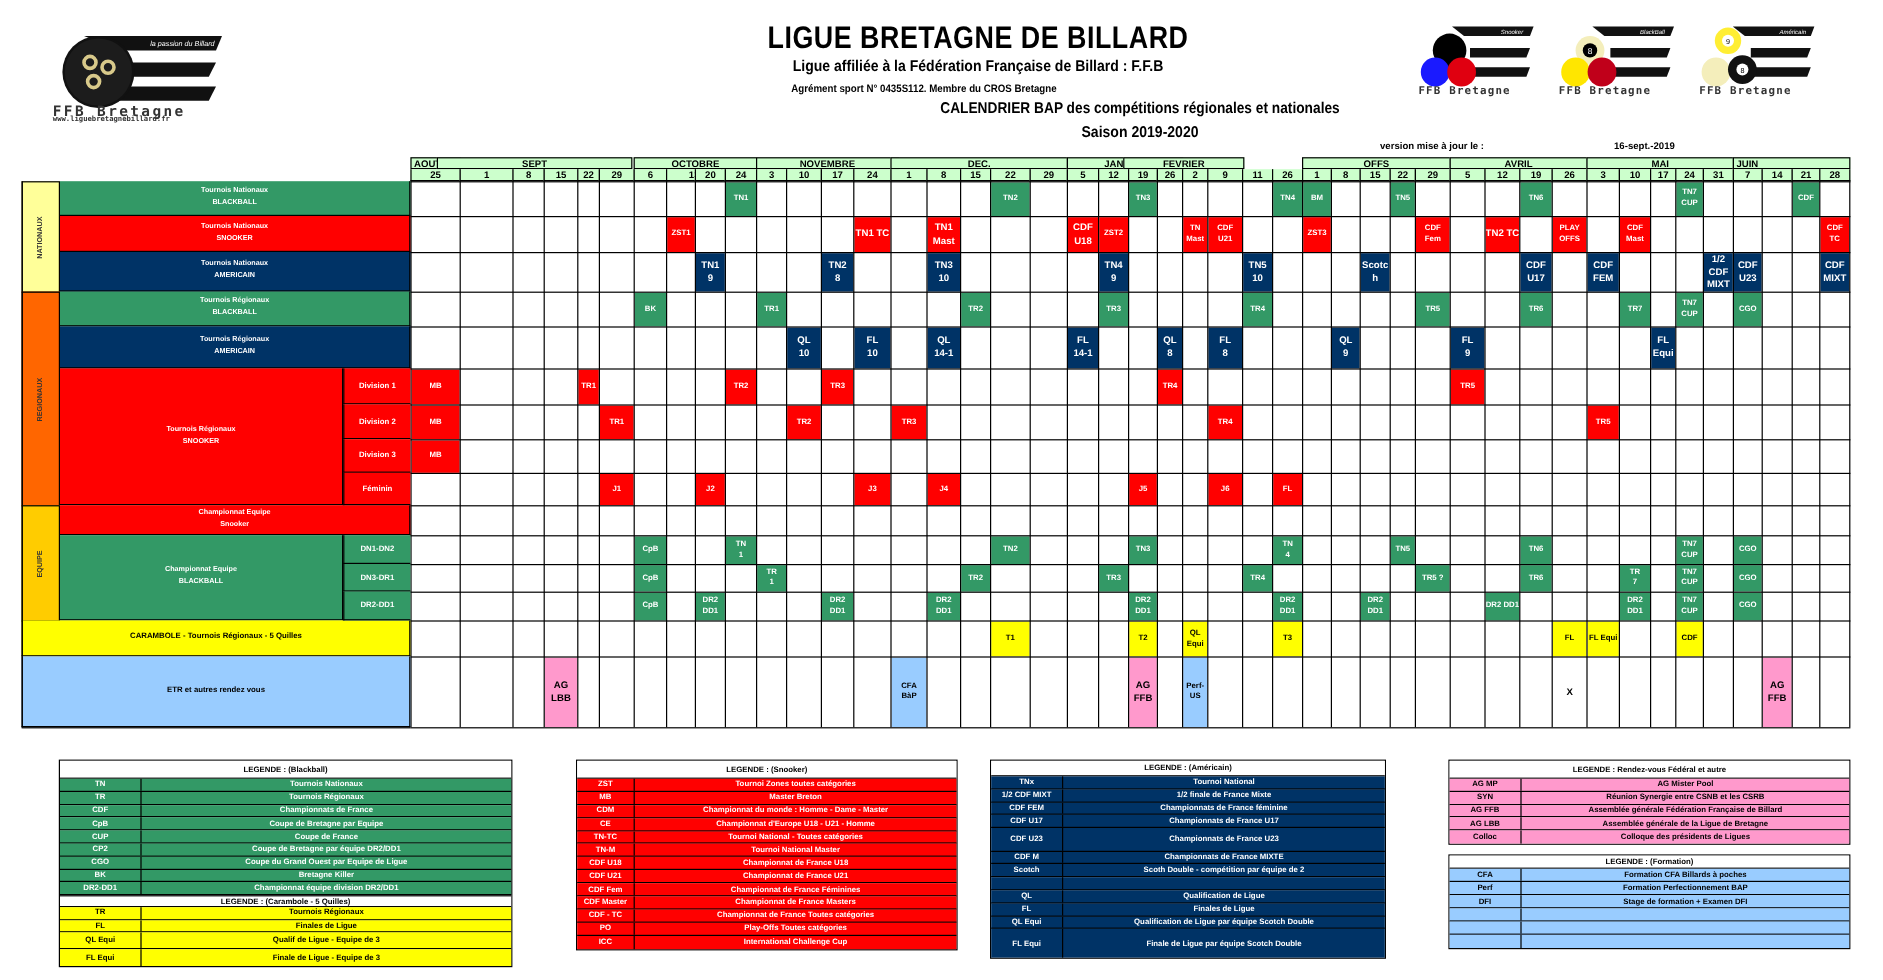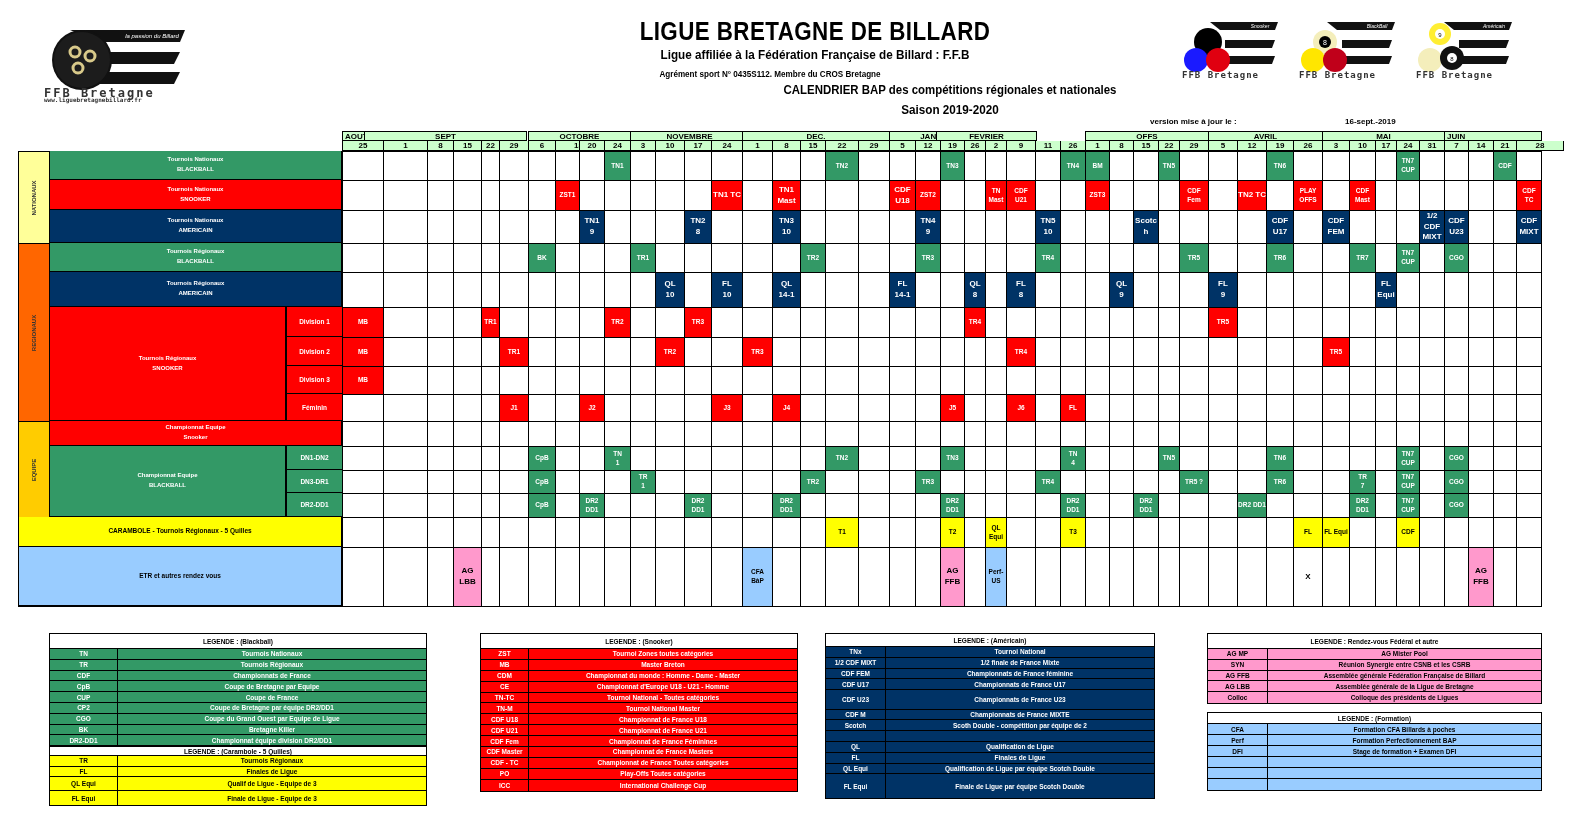--- a/index.html
+++ b/index.html
@@ -164,21 +164,21 @@
     <div class="wk" style="left: 1266px; width: 28px;">19</div>
     <div class="wk" style="left: 1293px; width: 30px;">26</div>
     <div class="wk" style="left: 1322px; width: 28px;">3</div>
     <div class="wk" style="left: 1349px; width: 27px;">10</div>
     <div class="wk" style="left: 1375px; width: 22px;">17</div>
     <div class="wk" style="left: 1396px; width: 24px;">24</div>
     <div class="wk" style="left: 1419px; width: 26px;">31</div>
     <div class="wk" style="left: 1444px; width: 25px;">7</div>
     <div class="wk" style="left: 1468px; width: 26px;">14</div>
     <div class="wk" style="left: 1493px; width: 24px;">21</div>
-    <div class="wk" style="left: 1516px; width: 48px;">28</div>
+    <div class="wk" style="left: 1516px; width: 26px;">28</div>
     <div class="cell g" style="left: 605px; top: 152px; width: 25px; height: 28px;">TN1</div>
     <div class="cell g" style="left: 826px; top: 152px; width: 32px; height: 28px;">TN2</div>
     <div class="cell g" style="left: 941px; top: 152px; width: 23px; height: 28px;">TN3</div>
     <div class="cell g" style="left: 1061px; top: 152px; width: 24px; height: 28px;">TN4</div>
     <div class="cell g" style="left: 1086px; top: 152px; width: 23px; height: 28px;">BM</div>
     <div class="cell g" style="left: 1159px; top: 152px; width: 20px; height: 28px;">TN5</div>
     <div class="cell g" style="left: 1267px; top: 152px; width: 26px; height: 28px;">TN6</div>
     <div class="cell g" style="left: 1397px; top: 152px; width: 22px; height: 28px;">TN7<br>CUP</div>
     <div class="cell g" style="left: 1494px; top: 152px; width: 22px; height: 28px;">CDF</div>
     <div class="cell r" style="left: 556px; top: 181px; width: 23px; height: 29px;">ZST1</div>

